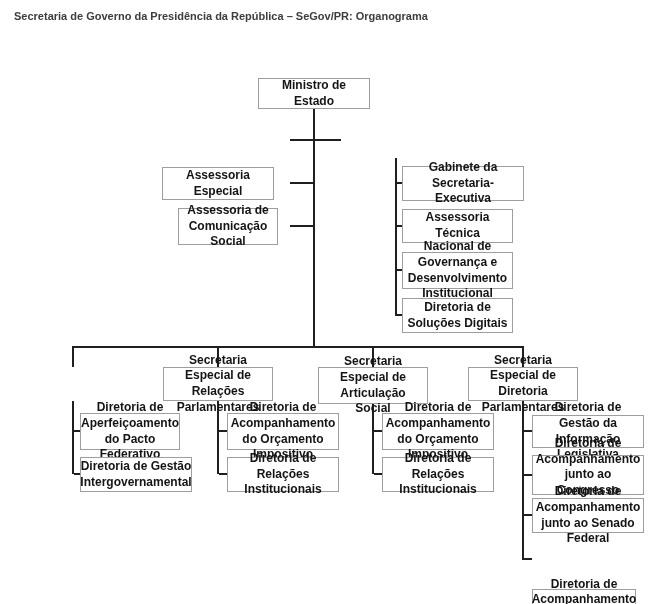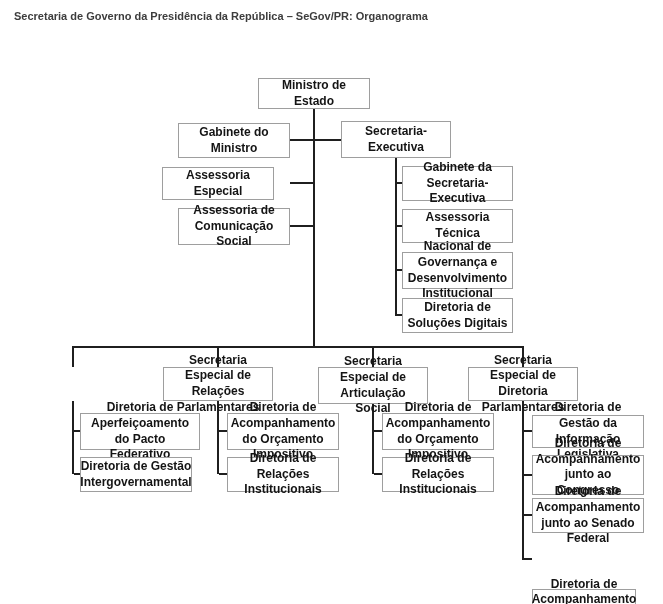--- a/index.html
+++ b/index.html
@@ -16,31 +16,31 @@
     position:absolute;background:#ffffff;border:1px solid #9e9e9e;
     display:flex;align-items:center;justify-content:center;text-align:center;
     font-size:12px;font-weight:bold;color:#141414;line-height:1.3;
     padding:2px 3px;box-sizing:border-box;
   }
   .line{position:absolute;background:#1f1f1f;}
   
   .n-ministro   {left:258px;top:78px; width:112px;height:31px;}
   .n-gabmin     {left:178px;top:123px;width:112px;height:35px;}
   .n-assesp     {left:162px;top:167px;width:112px;height:33px;}
-  .n-asscom     {left:178px;top:208px;width:112px;height:37px;}
+  .n-asscom     {left:178px;top:208px;width:100px;height:37px;}
   .n-secexec    {left:341px;top:121px;width:110px;height:37px;}
-  .n-gabse      {left:402px;top:166px;width:111px;height:35px;}
+  .n-gabse      {left:402px;top:166px;width:122px;height:35px;}
   .n-asstec     {left:402px;top:209px;width:111px;height:34px;}
   .n-dirgov     {left:402px;top:252px;width:111px;height:37px;}
   .n-dirsol     {left:402px;top:298px;width:111px;height:35px;}
   .n-sef        {left:18px; top:367px;width:110px;height:34px;}
   .n-sri        {left:163px;top:367px;width:110px;height:34px;}
   .n-sas        {left:318px;top:367px;width:110px;height:37px;}
   .n-sap        {left:468px;top:367px;width:110px;height:34px;}
-  .n-sef-c1     {left:80px; top:413px;width:120px;height:37px;}
+  .n-sef-c1     {left:80px; top:413px;width:100px;height:37px;}
   .n-sef-c2     {left:80px; top:457px;width:112px;height:35px;}
   .n-sri-c1     {left:227px;top:413px;width:112px;height:37px;}
   .n-sri-c2     {left:227px;top:457px;width:112px;height:35px;}
   .n-sas-c1     {left:382px;top:413px;width:112px;height:37px;}
   .n-sas-c2     {left:382px;top:457px;width:112px;height:35px;}
   .n-sap-c1     {left:532px;top:415px;width:112px;height:33px;}
   .n-sap-c2     {left:532px;top:455px;width:112px;height:40px;}
   .n-sap-c3     {left:532px;top:498px;width:112px;height:35px;}
   .n-sap-c4     {left:532px;top:541px;width:104px;height:38px;margin-top:48px;}
 </style>
@@ -76,25 +76,23 @@
   <div class="line" style="left:374px;top:430px;width:8px;height:2px;"></div>
   <div class="line" style="left:374px;top:473px;width:8px;height:2px;"></div>
   <div class="line" style="left:522px;top:401px;width:2px;height:159px;"></div>
   <div class="line" style="left:524px;top:430px;width:8px;height:2px;"></div>
   <div class="line" style="left:524px;top:474px;width:8px;height:2px;"></div>
   <div class="line" style="left:524px;top:514px;width:8px;height:2px;"></div>
   <div class="line" style="left:524px;top:558px;width:8px;height:2px;"></div>
 
   <div class="box n-ministro">Ministro de Estado</div>
 
-  <div class="box n-gabmin">Gabinete do Ministro</div>
   <div class="box n-assesp">Assessoria Especial</div>
   <div class="box n-asscom">Assessoria de Comunicação Social</div>
 
-  <div class="box n-secexec">Secretaria- Executiva</div>
   <div class="box n-gabse">Gabinete da Secretaria-Executiva</div>
   <div class="box n-asstec">Assessoria Técnica</div>
   <div class="box n-dirgov">Nacional de Governança e Desenvolvimento Institucional</div>
   <div class="box n-dirsol">Diretoria de Soluções Digitais</div>
 
   <div class="box n-sri">Secretaria Especial de Relações Parlamentares</div>
   <div class="box n-sas">Secretaria Especial de Articulação Social</div>
   <div class="box n-sap">Secretaria Especial de Diretoria Parlamentares</div>
 
   <div class="box n-sef-c1">Diretoria de Aperfeiçoamento do Pacto Federativo</div>

